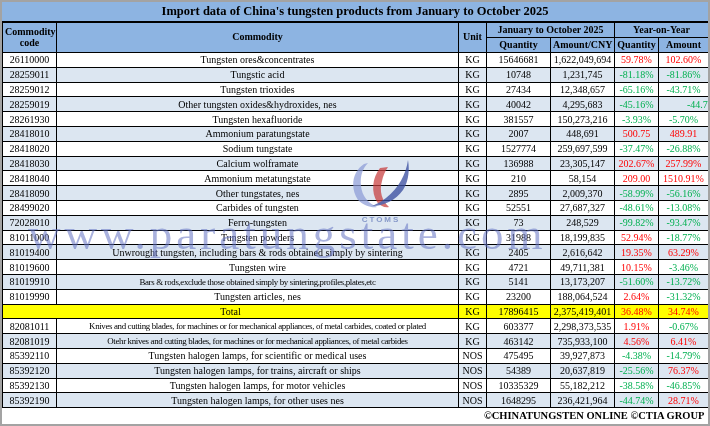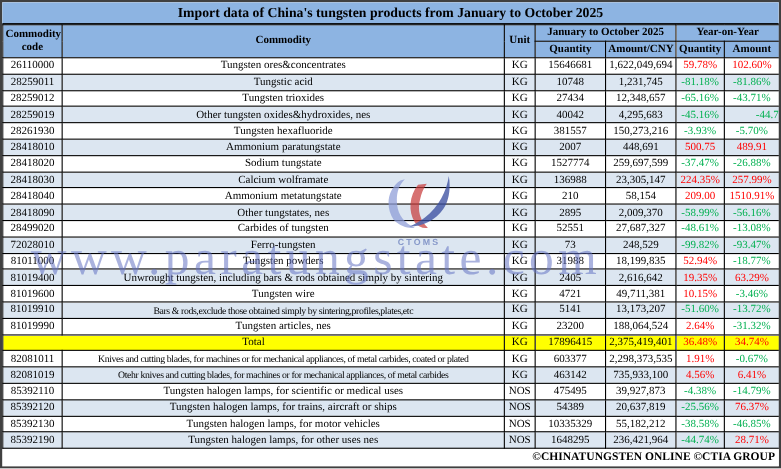--- a/index.html
+++ b/index.html
@@ -1,19 +1,19 @@
 <!DOCTYPE html>
 <html><head>
 <meta charset="utf-8">
 <style>
   html,body { margin:0; padding:0; background:#fff; }
   .sheet {
     position:relative;
     width:706px; height:422px;
-    border:2px solid #404040;
+    border:2px solid #a3a3a3;
     font-family:"Liberation Serif", serif;
     overflow:hidden;
     background:#fff;
   }
   .title-bar {
     height:19px;
     background:#8DB4E2;
     border-bottom:1px solid #000;
     display:flex; align-items:center; justify-content:center;
     font-size:12.5px; font-weight:bold; color:#000;
@@ -154,21 +154,21 @@
           <td class="c-num">259,697,599</td>
           <td class="c-num" style="color: rgb(0, 176, 80); margin-top: 40px;">-37.47%</td>
           <td class="c-num" style="color: rgb(0, 176, 80);">-26.88%</td>
         </tr>
         <tr class="odd">
           <td class="c-code">28418030</td>
           <td class="c-comm">Calcium wolframate</td>
           <td class="c-unit">KG</td>
           <td class="c-num">136988</td>
           <td class="c-num">23,305,147</td>
-          <td class="c-num" style="color: rgb(255, 0, 0);">224.35%</td>
+          <td class="c-num" style="color: rgb(255, 0, 0);">202.67%</td>
           <td class="c-num" style="color: rgb(255, 0, 0);">257.99%</td>
         </tr>
         <tr class="even">
           <td class="c-code">28418040</td>
           <td class="c-comm">Ammonium metatungstate</td>
           <td class="c-unit">KG</td>
           <td class="c-num">210</td>
           <td class="c-num">58,154</td>
           <td class="c-num" style="color: rgb(255, 0, 0);">209.00</td>
           <td class="c-num" style="color: rgb(255, 0, 0);">1510.91%</td>

